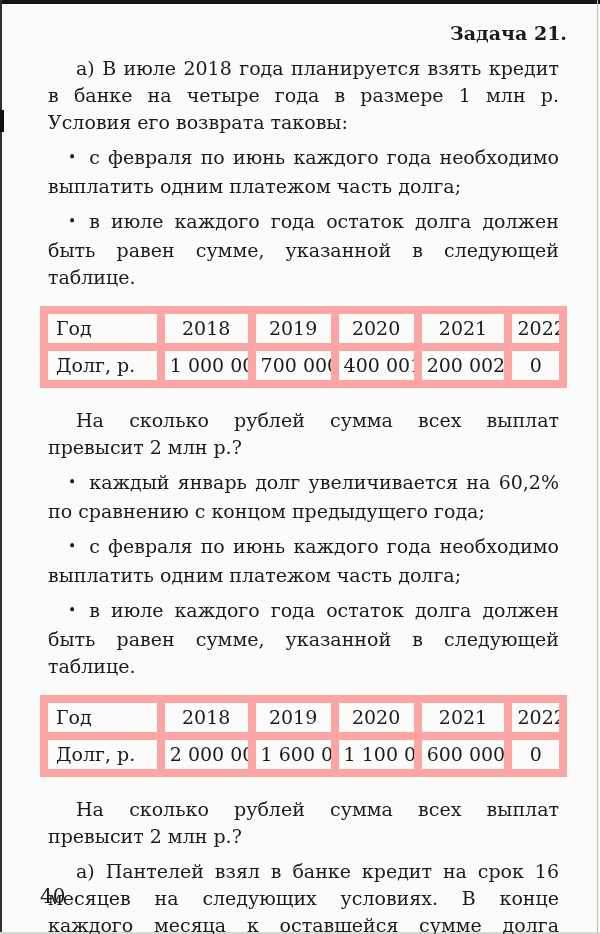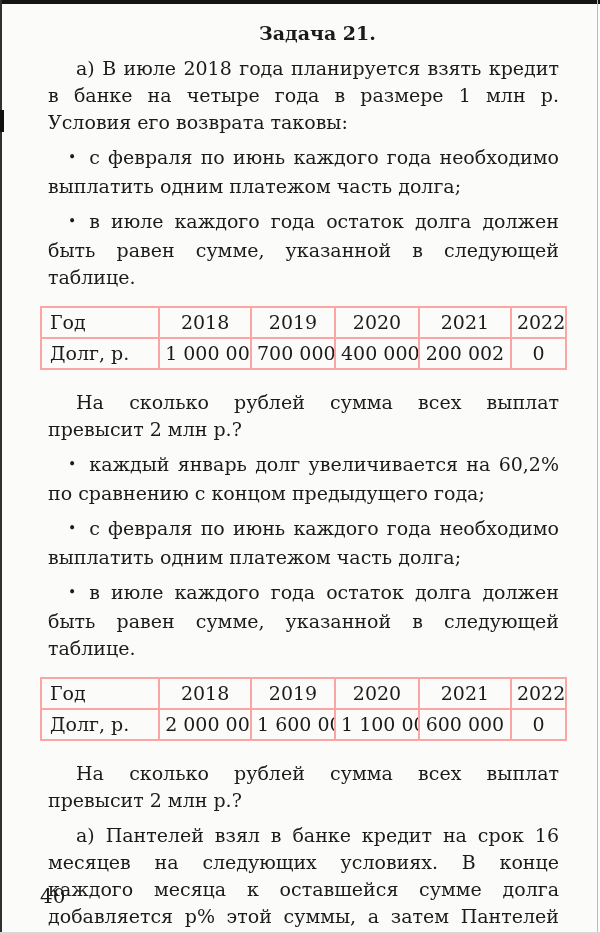--- a/index.html
+++ b/index.html
@@ -19,32 +19,32 @@
   .scan-tick   { position:absolute; top:110px; left:0; width:4px; height:22px; background:#111; }
 
   .content {
     position: absolute;
     top: 20px; left: 40px;
     width: 527px;
     font-size: 19px;
     line-height: 27px;
   }
   p { margin: 8px; text-align: justify; text-indent: 28px; }
-  .task-title { font-weight: bold; text-indent: 28px; margin: 0; text-align: center; }
+  .task-title { font-weight: bold; text-indent: 28px; margin: 0; text-align: right; }
   .bullet-item { text-indent: 20px; }
   .bullet-glyph { font-size: 14px; padding-right: 13px; position: relative; top: -2px; }
 
   table {
     width: 100%;
     border-collapse: collapse;
     margin: 15px 0 19px 0;
     table-layout: fixed;
   }
   td {
-    border: 2px solid #fca5a5;
+    border: 8px solid #fca5a5;
     padding: 1px 5px;
     height: 26px;
     font-size: 19px;
     text-align: center;
     overflow: hidden;
     white-space: nowrap;
   }
   td.rowhead { text-align: left; padding-left: 8px; }
   col.c-label { width: 22.5%; }
   col.c-2018  { width: 17.5%; }
@@ -93,21 +93,21 @@
       <td>2018</td>
       <td>2019</td>
       <td>2020</td>
       <td>2021</td>
       <td>2022</td>
     </tr>
     <tr>
       <td class="rowhead">Долг, р.</td>
       <td>1 000 000</td>
       <td>700 000</td>
-      <td>400 000</td>
+      <td>400 001</td>
       <td>200 002</td>
       <td>0</td>
     </tr>
   </tbody>
     </table>
 
   <p>На сколько рублей сумма всех выплат превысит 2 млн р.?</p>
 
 
   <p class="bullet-item"><span class="bullet-glyph">•</span><span>каждый январь долг увеличивается на 60,2% по сравнению с концом предыдущего года;</span></p>

